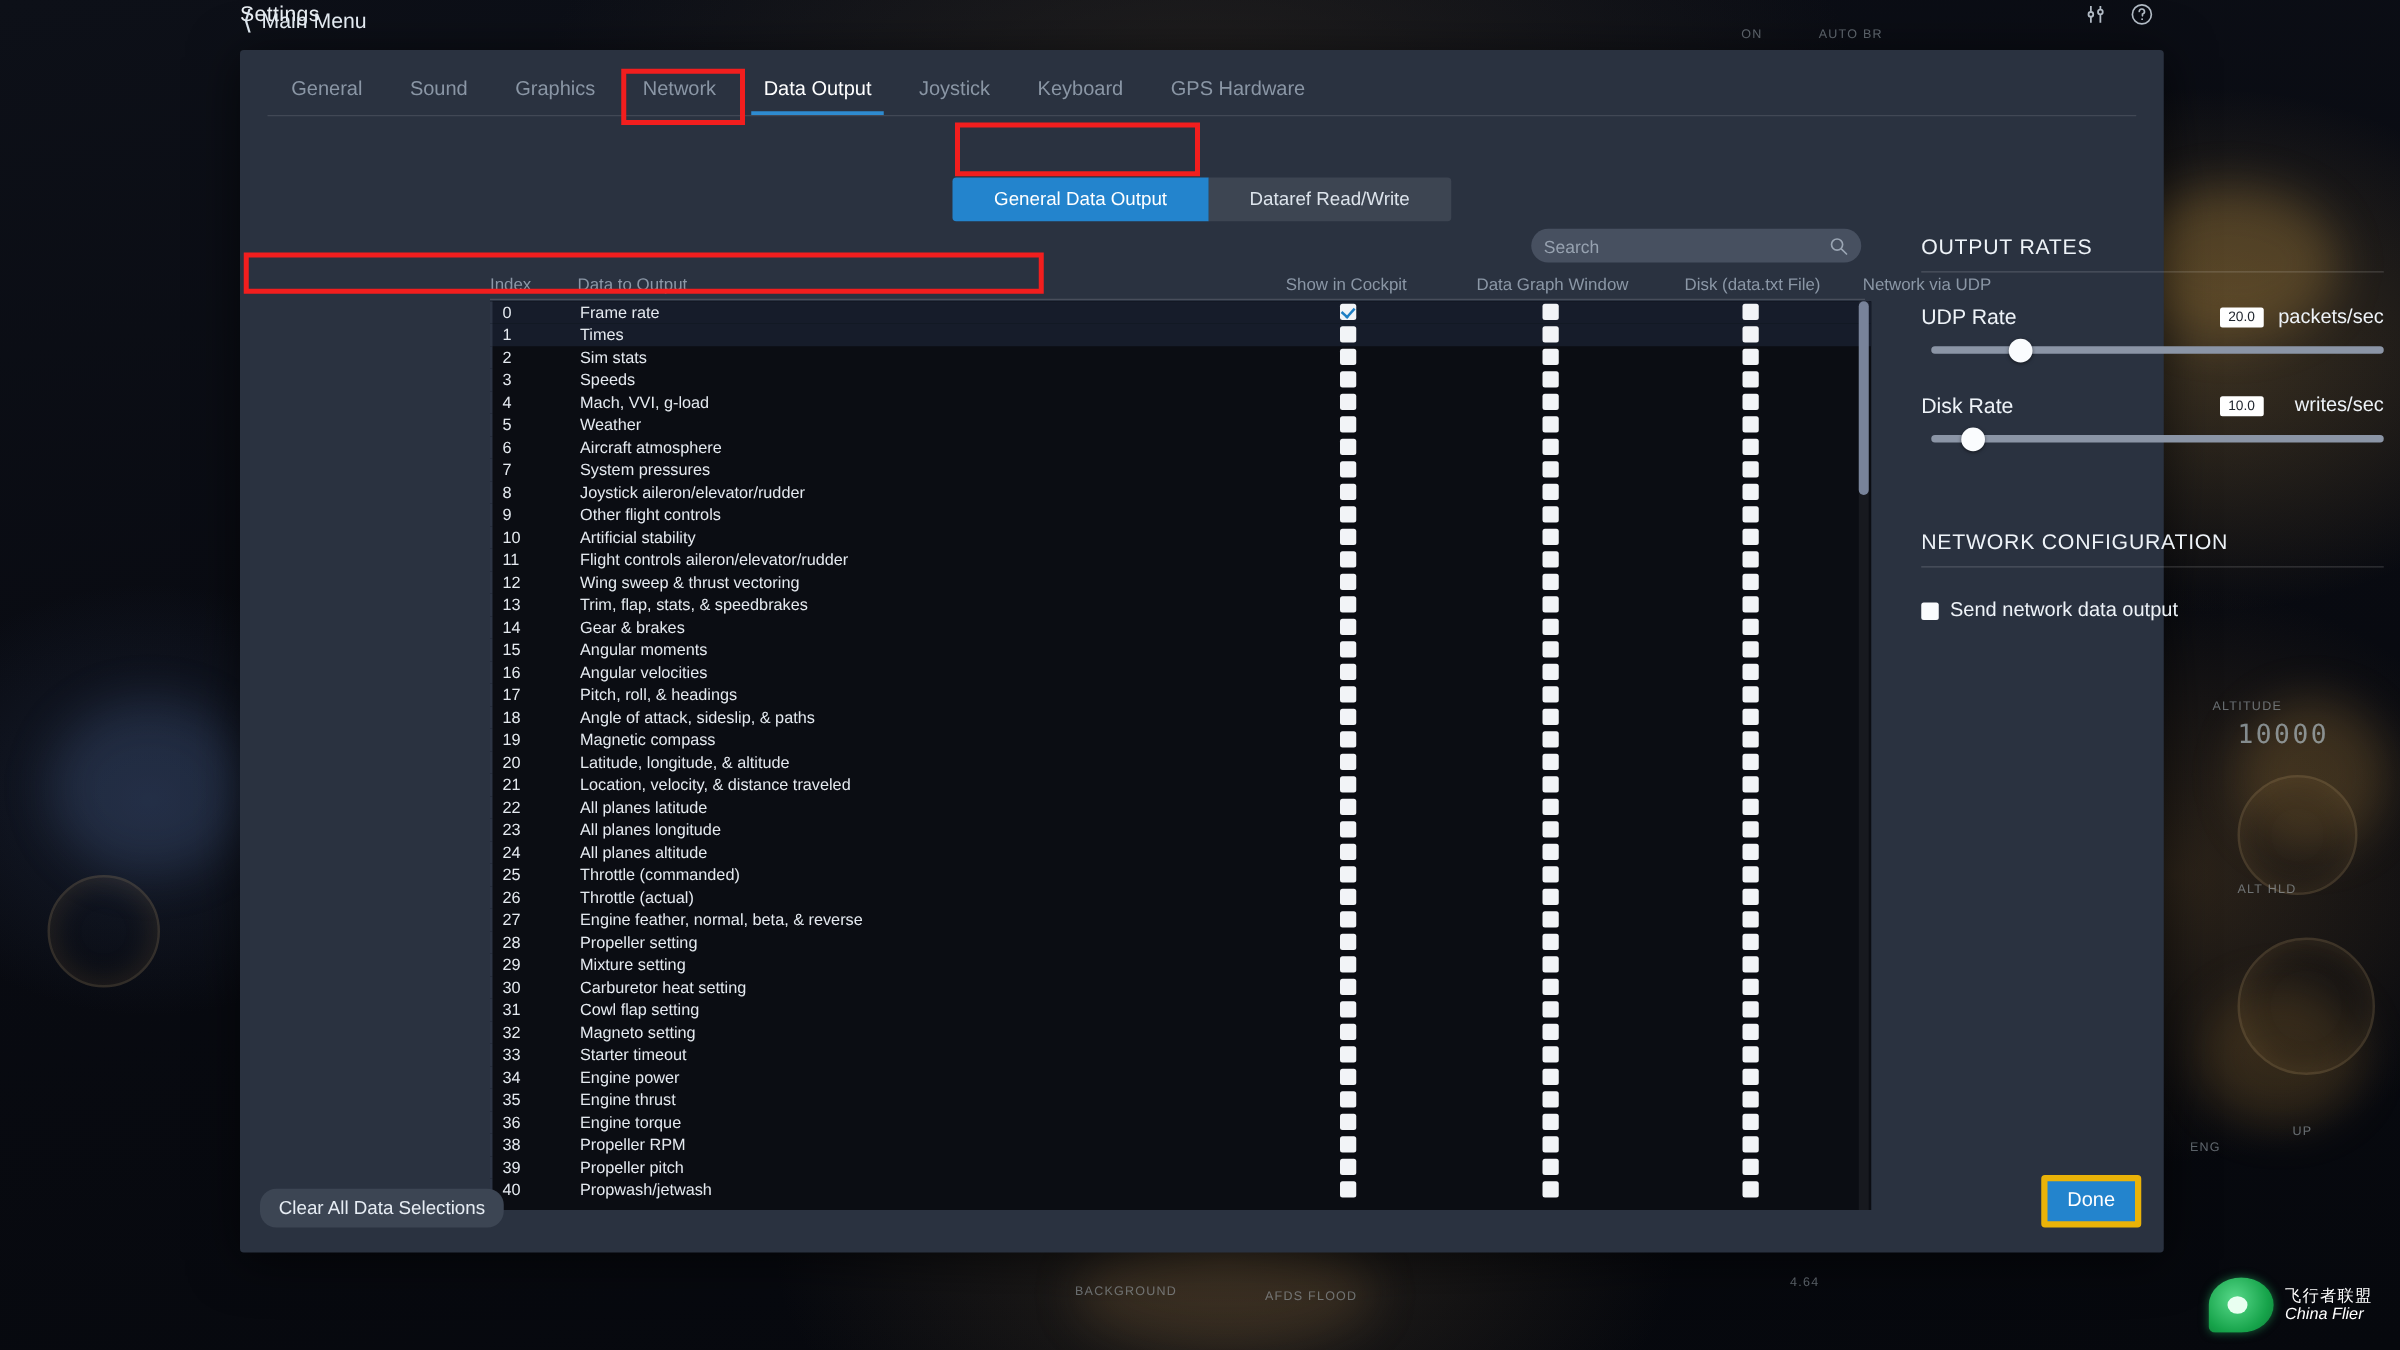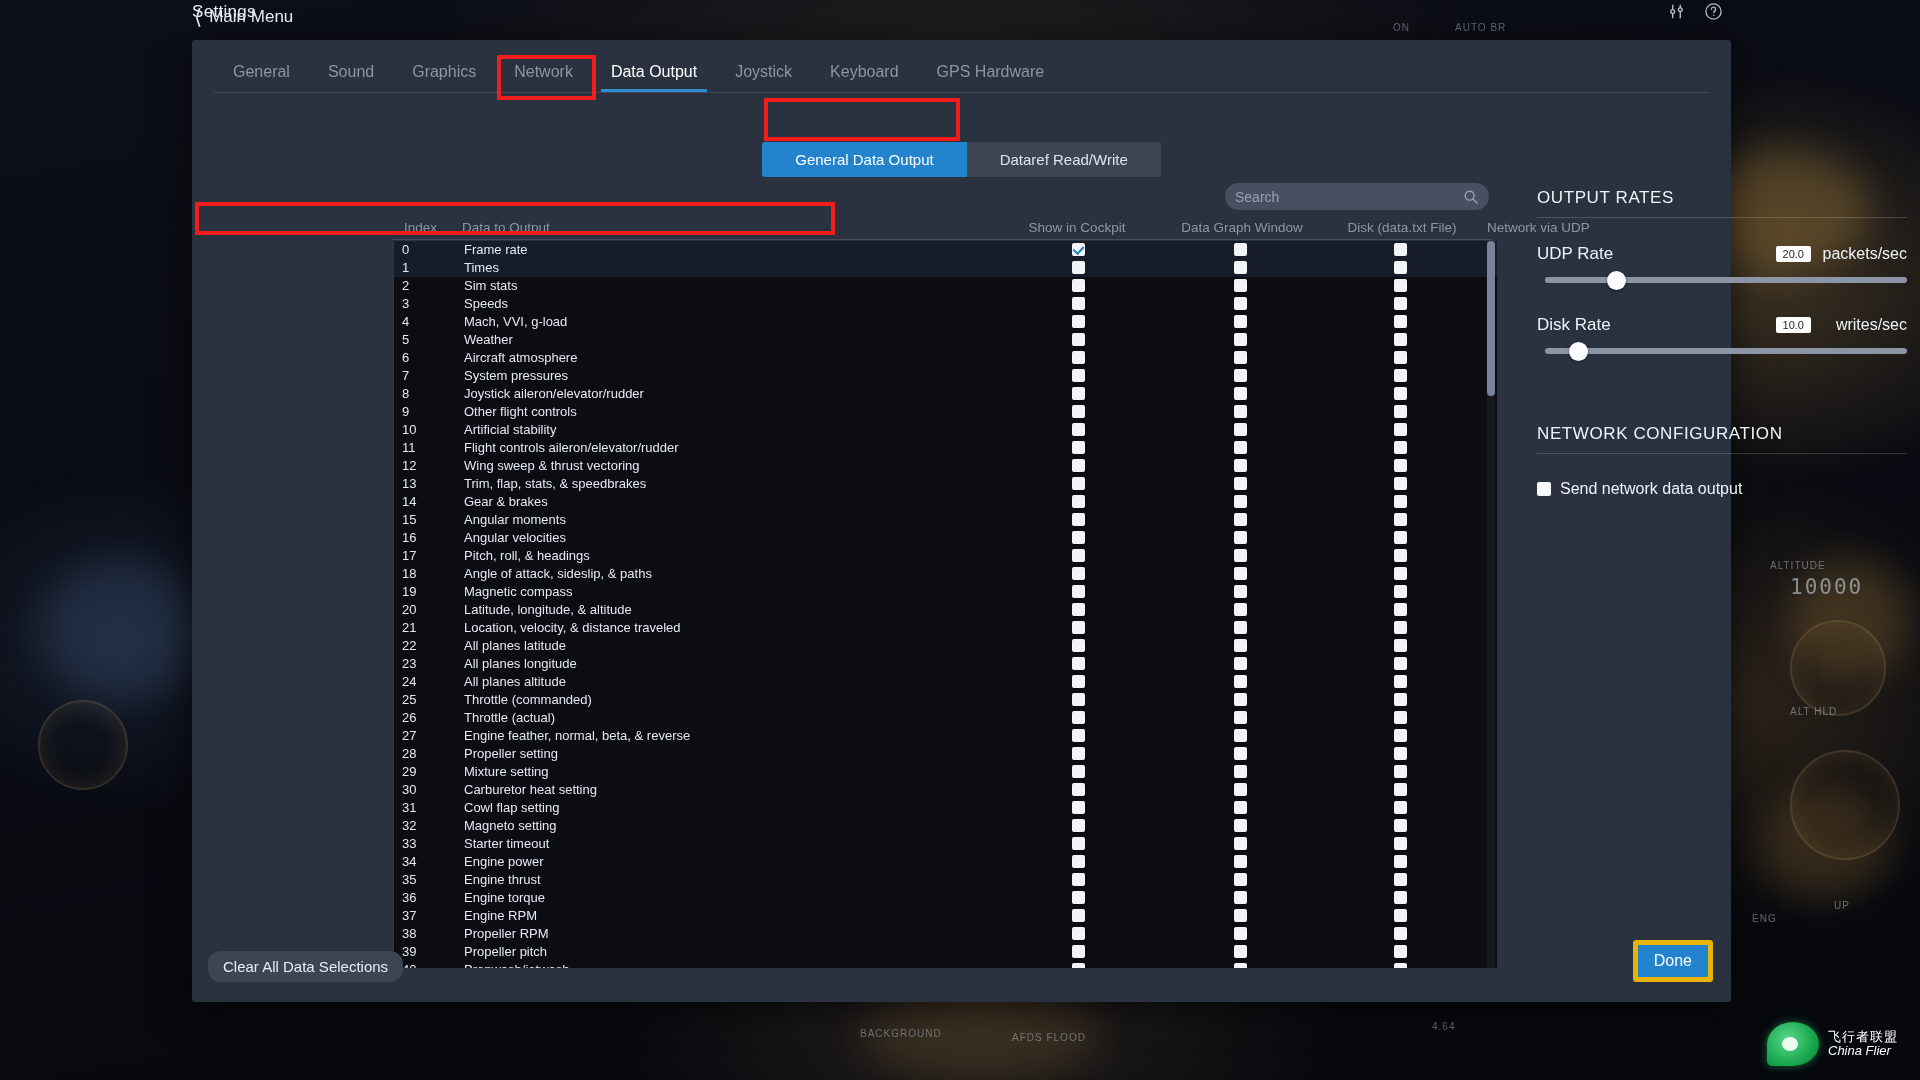--- a/index.html
+++ b/index.html
@@ -133,26 +133,26 @@
     width: 1100px; height: 750px;
   }
   #col-headers {
     position: relative; height: 20px;
     border-bottom: 1px solid rgba(255,255,255,0.14);
   }
   #col-headers .ch {
     position: absolute; top: 0;
     color: #8b97a6; font-size: 13.5px; white-space: nowrap;
   }
-  .ch-index { left: 12px; }
+  .ch-index { left: 0; }
   .ch-data  { left: 70px; }
   .ch-c1 { left: 620px; width: 130px; text-align: center; }
   .ch-c2 { left: 770px; width: 160px; text-align: center; }
   .ch-c3 { left: 925px; width: 170px; text-align: center; }
-  .ch-c4 { left: 1095px; width: 155px; text-align: left; }
+  .ch-c4 { left: 1046px; width: 155px; text-align: right; }
 
   #rows-viewport {
     position: absolute; top: 21px; left: 0;
     width: 1105px; height: 727px;
     background: #0b0d13;
     overflow: hidden;
   }
   .row {
     position: relative; height: 18px;
     display: block;
@@ -643,27 +643,20 @@
           <span class="cb c3"></span>
         </div>
         <div class="row">
           <span class="idx">36</span>
           <span class="lbl">Engine torque</span>
           <span class="cb c1"></span>
           <span class="cb c2"></span>
           <span class="cb c3"></span>
         </div>
         <div class="row">
-          <span class="idx">37</span>
-          <span class="lbl">Engine RPM</span>
-          <span class="cb c1"></span>
-          <span class="cb c2"></span>
-          <span class="cb c3"></span>
-        </div>
-        <div class="row">
           <span class="idx">38</span>
           <span class="lbl">Propeller RPM</span>
           <span class="cb c1"></span>
           <span class="cb c2"></span>
           <span class="cb c3"></span>
         </div>
         <div class="row">
           <span class="idx">39</span>
           <span class="lbl">Propeller pitch</span>
           <span class="cb c1"></span>

